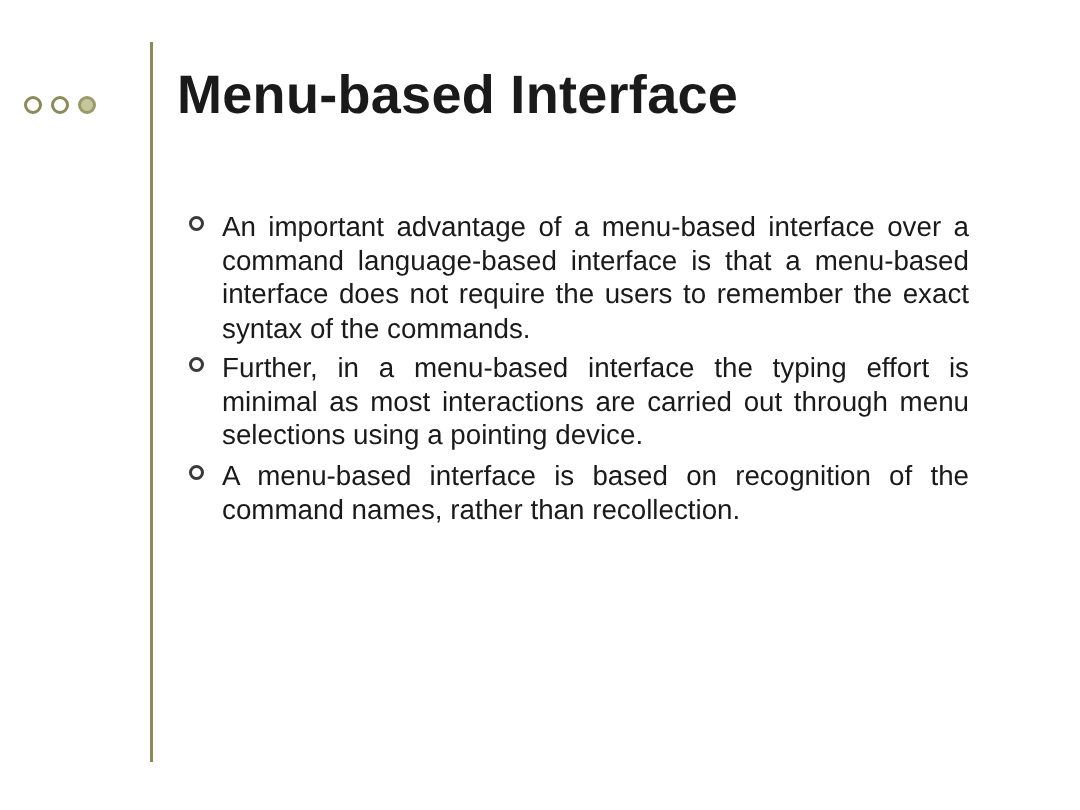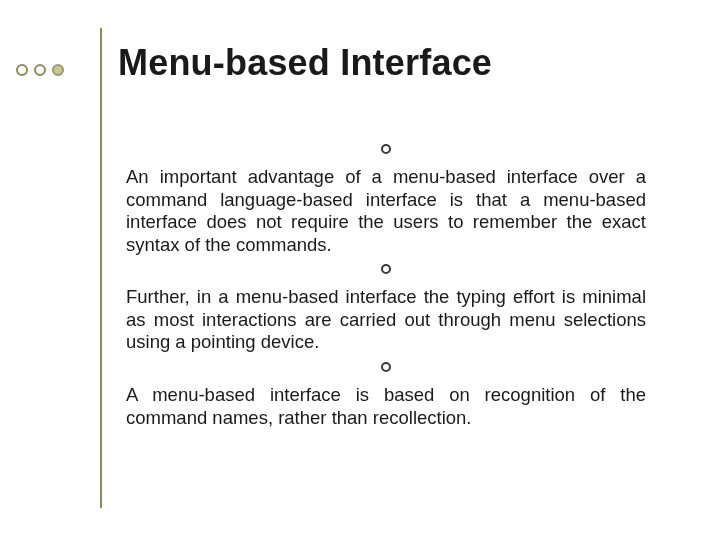--- a/index.html
+++ b/index.html
@@ -55,23 +55,22 @@
     letter-spacing: 0.2px;
   }
   .body {
     position: absolute;
     top: 140px;
     left: 126px;
     width: 520px;
   }
   .bullet-row {
     display: flex;
-    align-items: center;
+    align-items: flex-start;
     margin-bottom: 4px;
-    flex-direction: column;
   }
   .bullet-mark {
     flex: 0 0 22px;
     display: flex;
     justify-content: flex-start;
     padding-top: 4px;
   }
   .bullet-mark .ring {
     width: 10px;
     height: 10px;

